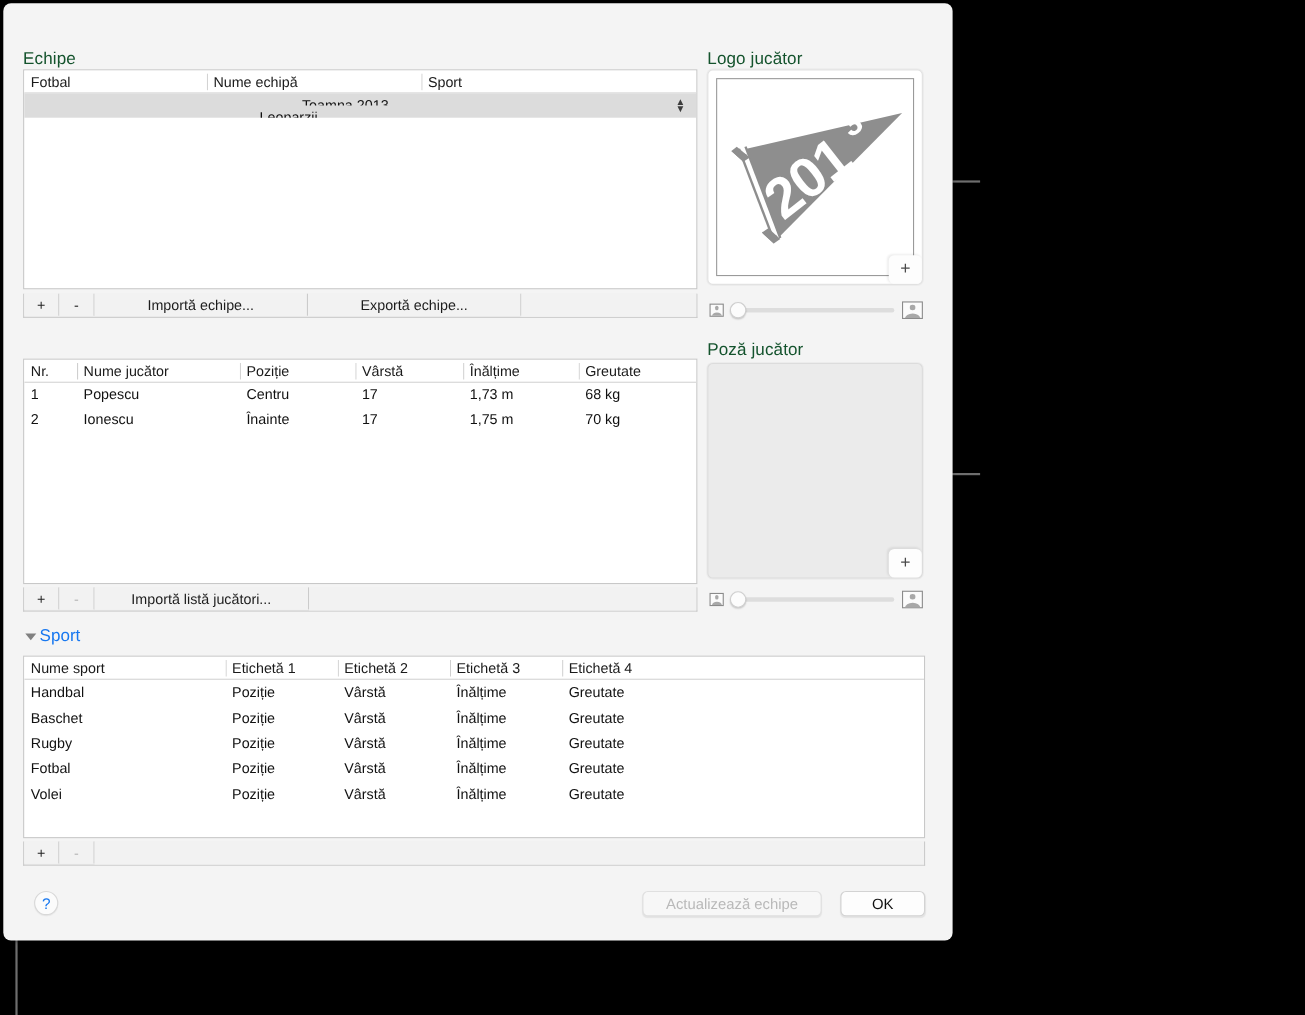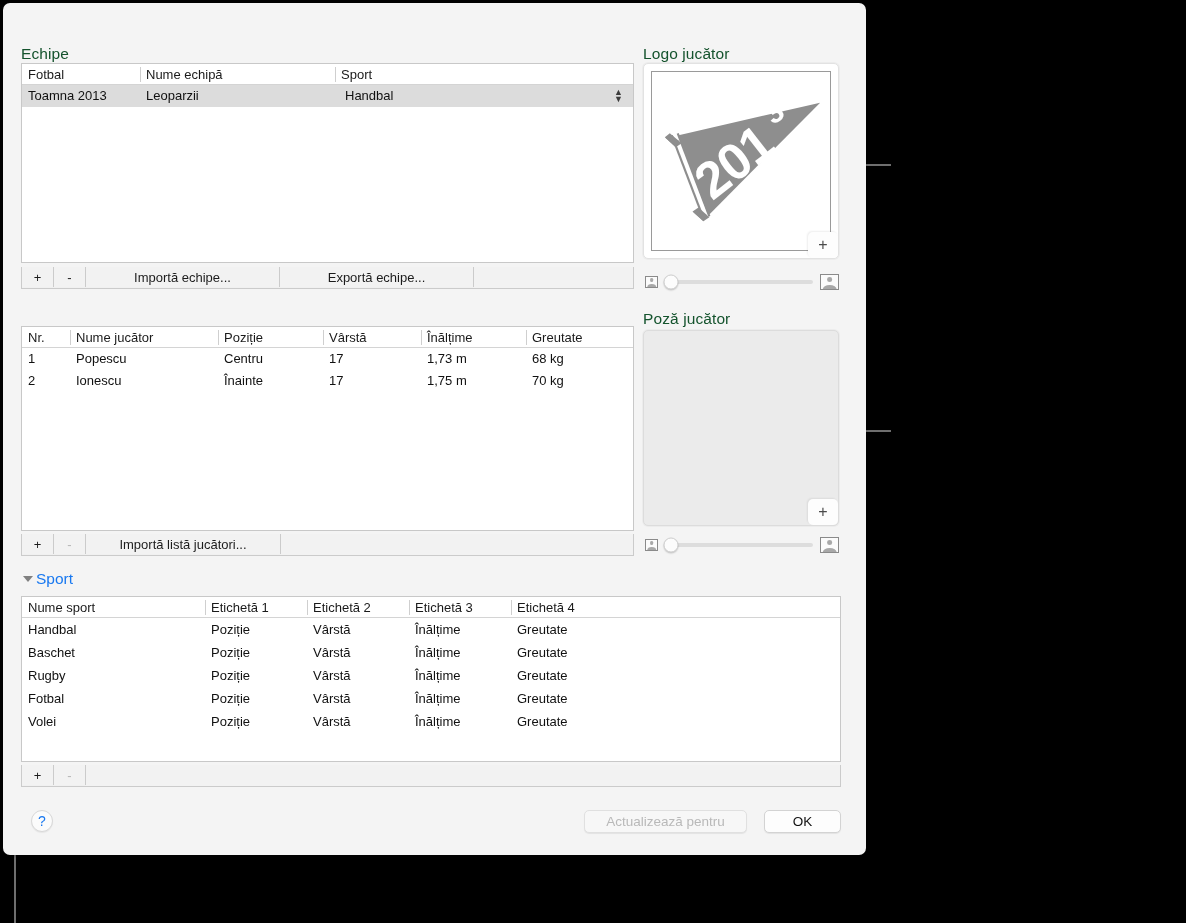--- a/index.html
+++ b/index.html
@@ -64,21 +64,21 @@
   .trow { display: flex; height: 22px; align-items: center; }
   .td {
     font-size: 13px;
     color: #111;
     padding-left: 6px;
     height: 22px;
     line-height: 22px;
     white-space: nowrap;
     overflow: hidden;
   }
-  .row-selected { background: #dcdcdc; }
+  .row-selected { background: #dcdcdc; flex-direction: column; }
   .popup-caret {
     position: absolute;
     right: 8px; top: 50%;
     transform: translateY(-50%);
     font-size: 9px;
     color: #3c3c3c;
     line-height: 9px;
     display: flex; flex-direction: column; align-items: center;
   }
 
@@ -240,21 +240,21 @@
   <div class="callout" style="left:14px; top:771px; width:2px; height:152px;"></div>
   <div class="callout" style="left:14px; top:771px; width:18px; height:2px;"></div>
 
   <div class="window">
 
     <div class="sec-label" style="left:18px; top:42px;">Echipe</div>
 
     <div class="tbl" style="left:18px; top:60px; width:613px; height:200px;">
       <div class="thead">
         <div class="th" style="width:118px;">Fotbal</div>
-        <div class="th" style="width:195px;">Nume echipă</div>
+        <div class="th" style="width:195px;margin-left:48px;">Nume echipă</div>
         <div class="th" style="flex:1;">Sport</div>
       </div>
       <div class="trow row-selected" style="position:relative;">
         <div class="td" style="width:118px;">Toamna 2013</div>
         <div class="td" style="width:195px;">Leoparzii</div>
         <div class="td" style="flex:1; padding-left:10px;">Handbal</div>
         <span class="popup-caret" style="right:10px;">
           <span style="line-height:7px;">▲</span>
           <span style="line-height:7px;">▼</span>
         </span>
@@ -409,18 +409,18 @@
     <div class="sliderbar" style="left:642px; top:533px; width:194px; height:18px;">
       <span class="person-icon" style="width:13px; height:12px;"></span>
       <span class="track">
         <span class="thumb" style="left:4%;"></span>
       </span>
       <span class="person-icon" style="width:19px; height:16px;"></span>
     </div>
 
     <div class="help-btn" style="left:28px; top:807px;">?</div>
 
-    <div class="push-btn disabled" style="left:581px; top:807px; width:163px;">Actualizează pentru</div>
+    <div class="push-btn disabled" style="left:581px; top:807px; width:163px;">Actualizează echipe</div>
 
     <div class="push-btn" style="left:761px; top:807px; width:77px;">OK</div>
 
   </div>
 </div>
 
 </body></html>

